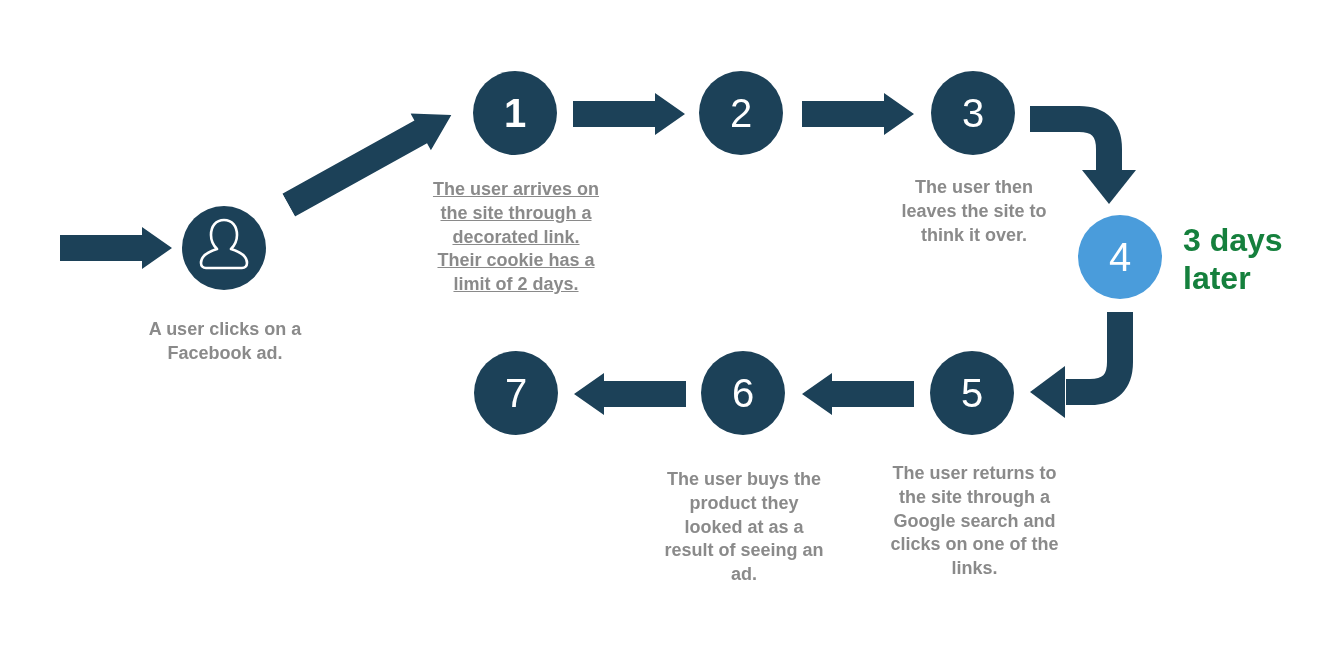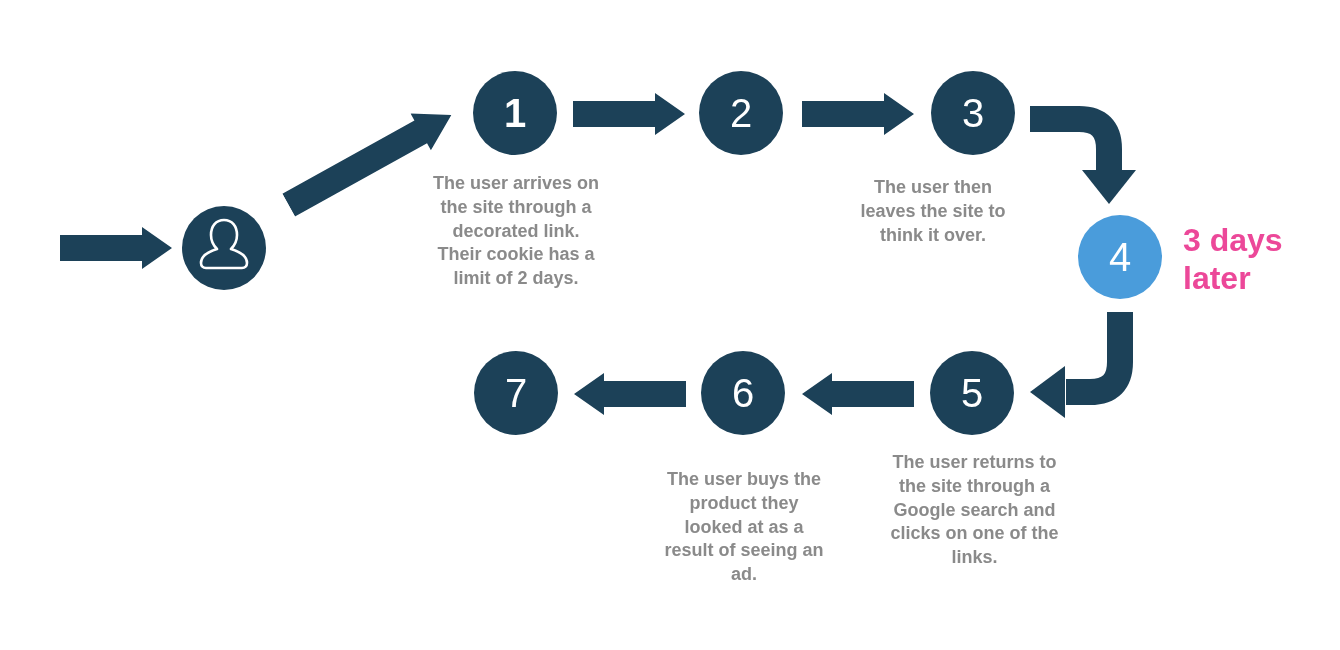--- a/index.html
+++ b/index.html
@@ -14,71 +14,73 @@
   }
   .navy-bg { background:#1c4158; }
   .blue-bg { background:#4a9cdb; }
   .num-bold  { font-weight:700; }
   .num-light { font-weight:400; }
   .caption {
     position:absolute; color:#8a8a8a; font-weight:700; font-size:18px;
     line-height:1.32; text-align:center; white-space:pre-line;
   }
   .time-label {
-    position:absolute; color:#ec4899; font-weight:700; font-size:32px;
+    position:absolute; color:#15803d; font-weight:700; font-size:32px;
     line-height:1.18; text-align:left; white-space:pre-line;
   }
   .arrow { position:absolute; }
   .navy-fill   { fill:#1c4158; }
   .navy-stroke { stroke:#1c4158; }
 </style>
 </head>
 <body>
 
 <div class="canvas">
 
   <svg class="arrow" style="left:60px; top:227px;" width="112" height="42" viewBox="0 0 112 42">
     <polygon class="navy-fill" points="0,8 82,8 82,0 112,21 82,42 82,34 0,34"></polygon>
   </svg>
 
   <svg class="arrow" style="left:182px; top:206px;" width="84" height="84" viewBox="-42 -42 84 84">
     <circle class="navy-fill" cx="0" cy="0" r="42"></circle>
     <path d="M 0,-28 c 8,0 13,6 13,15 c 0,6 -3,11 -6,14 c 10,3 16,8 16,14 c 0,3 -2,5 -5,5 l -36,0 c -3,0 -5,-2 -5,-5 c 0,-6 6,-11 16,-14 c -3,-3 -6,-8 -6,-14 c 0,-9 5,-15 13,-15 z" fill="none" stroke="#ffffff" stroke-width="2.6" stroke-linejoin="round"></path>
   </svg>
 
+  <div class="caption" style="left:125px; top:318px; width:200px;">A user clicks on a
+Facebook ad.</div>
 
   <svg class="arrow" style="left:277px; top:139px; transform:rotate(-29deg);" width="186" height="42" viewBox="0 0 186 42">
     <polygon class="navy-fill" points="0,8 151,8 151,0 186,21 151,42 151,34 0,34"></polygon>
   </svg>
 
   <div class="circle navy-bg num-bold" style="left:473px; top:71px;">
     <span>1</span>
   </div>
-  <div class="caption" style="left:416px; top:172px; width:200px;">The user arrives on
+  <div class="caption" style="left:416px; top:178px; width:200px;text-decoration:underline;">The user arrives on
 the site through a
 decorated link.
 Their cookie has a
 limit of 2 days.</div>
 
   <svg class="arrow" style="left:573px; top:93px;" width="112" height="42" viewBox="0 0 112 42">
     <polygon class="navy-fill" points="0,8 82,8 82,0 112,21 82,42 82,34 0,34"></polygon>
   </svg>
 
   <div class="circle navy-bg num-light" style="left:699px; top:71px;">
     <span>2</span>
   </div>
 
   <svg class="arrow" style="left:802px; top:93px;" width="112" height="42" viewBox="0 0 112 42">
     <polygon class="navy-fill" points="0,8 82,8 82,0 112,21 82,42 82,34 0,34"></polygon>
   </svg>
 
   <div class="circle navy-bg num-light" style="left:931px; top:71px;">
     <span>3</span>
   </div>
-  <div class="caption" style="left:838px; top:176px; width:190px;">The user then
+  <div class="caption" style="left:879px; top:176px; width:190px;">The user then
 leaves the site to
 think it over.</div>
 
   <svg class="arrow" style="left:1015px; top:100px;" width="130" height="110" viewBox="0 0 130 110">
     <path class="navy-stroke" d="M 15 19 L 64 19 Q 94 19 94 49 L 94 72" fill="none" stroke-width="26"></path>
     <polygon class="navy-fill" points="67,70 121,70 94,104"></polygon>
   </svg>
 
   <div class="circle blue-bg num-light" style="left:1078px; top:215px;">
     <span>4</span>
@@ -88,21 +90,21 @@
 later</div>
 
   <svg class="arrow" style="left:1026px; top:305px;" width="115" height="115" viewBox="0 0 115 115">
     <path class="navy-stroke" d="M 94 7 L 94 57 Q 94 87 64 87 L 40 87" fill="none" stroke-width="26"></path>
     <polygon class="navy-fill" points="39,61 39,113 4,87"></polygon>
   </svg>
 
   <div class="circle navy-bg num-light" style="left:930px; top:351px;">
     <span>5</span>
   </div>
-  <div class="caption" style="left:872px; top:451px; width:205px;">The user returns to
+  <div class="caption" style="left:872px; top:462px; width:205px;">The user returns to
 the site through a
 Google search and
 clicks on one of the
 links.</div>
 
   <svg class="arrow" style="left:802px; top:373px;" width="112" height="42" viewBox="0 0 112 42">
     <polygon class="navy-fill" points="112,8 30,8 30,0 0,21 30,42 30,34 112,34"></polygon>
   </svg>
 
   <div class="circle navy-bg num-light" style="left:701px; top:351px;">

